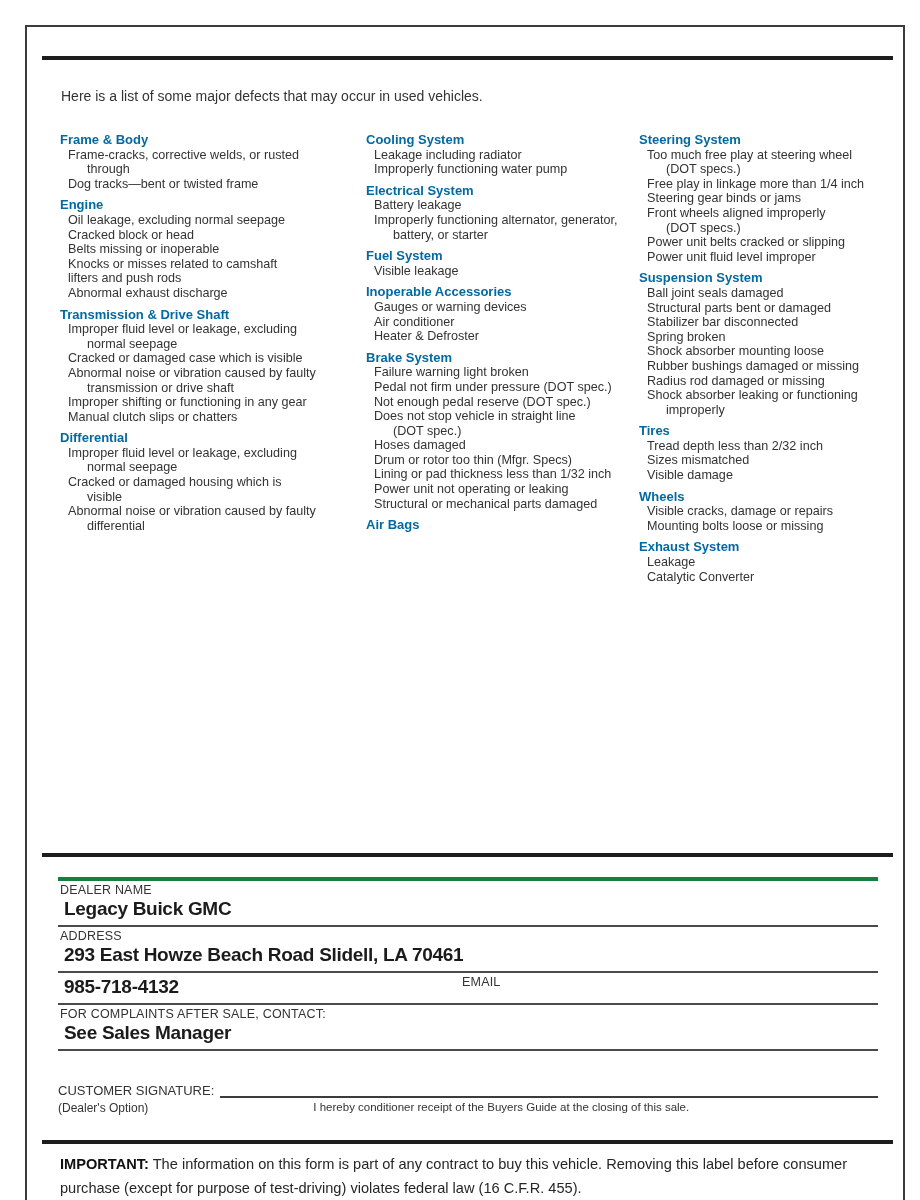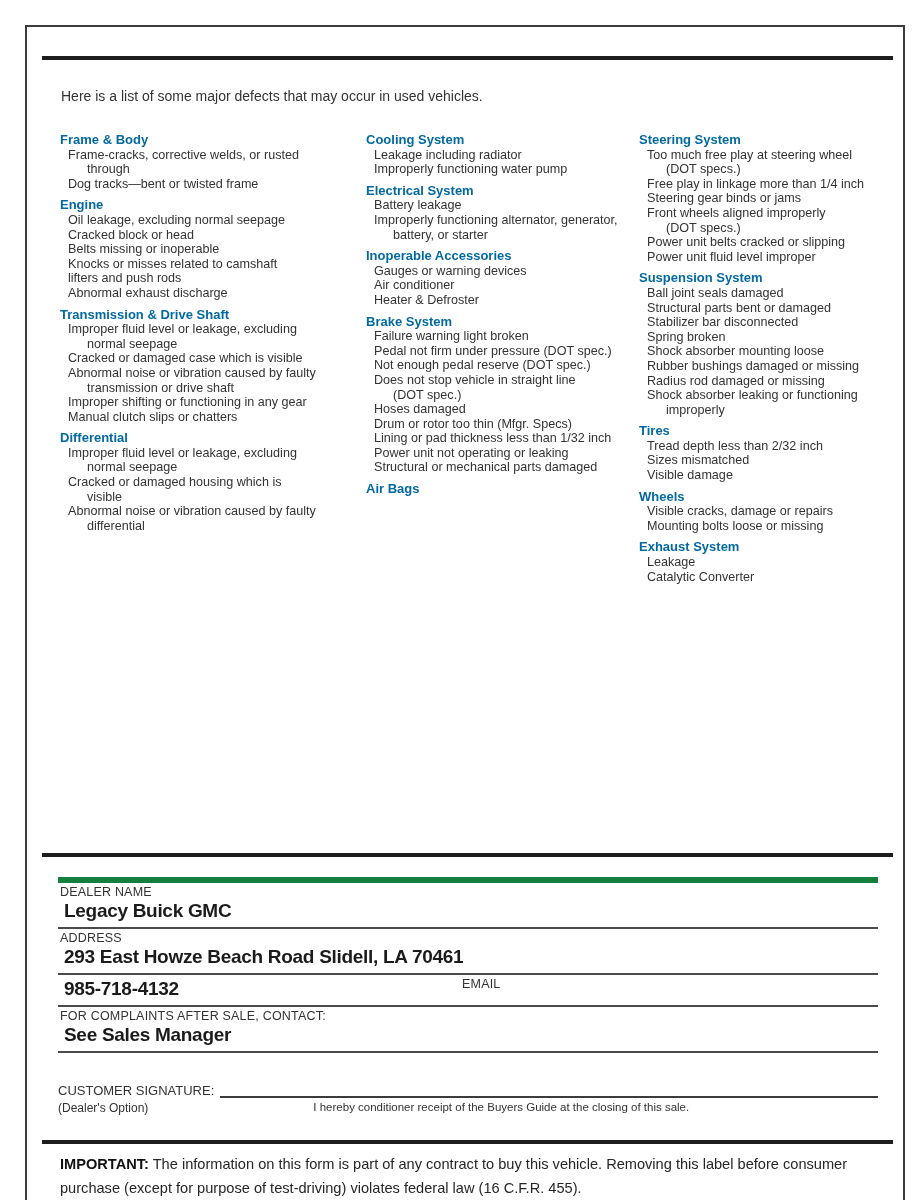--- a/index.html
+++ b/index.html
@@ -16,21 +16,21 @@
   
   #columns { position:absolute; left:60px; top:133px; width:822px; display:flex; }
   .col { flex:0 0 auto; }
   .col1 { width:274px; } .col2 { width:273px;margin-left:32px; } .col3 { width:275px; }
   .sec { margin-bottom:7px; }
   .sec .h { font-weight:bold; font-size:13px; color:#0369a1; line-height:14.6px; white-space:nowrap; }
   .sec .i1 { font-size:12.6px; line-height:14.6px; padding-left:8px;  white-space:nowrap; color:#333; }
   .sec .i2 { font-size:12.6px; line-height:14.6px; padding-left:27px; white-space:nowrap; color:#333; }
 
   
-  #dealer-form { position:absolute; left:58px; top:877px; width:820px; border-top:6px solid #15803d; }
+  #dealer-form { position:absolute; left:58px; top:877px; width:820px; border-top:4px solid #15803d; }
   .frow { border-bottom:2px solid #4a4a4a; padding:2px 0 2px 2px; position:relative; }
   .flabel { font-size:12.5px; color:#333; letter-spacing:.2px; }
   .fvalue { font-size:19px; font-weight:600; color:#1b1b1b; letter-spacing:-.3px; padding:1px 0 3px 4px; min-height:24px; }
   .email-label { position:absolute; left:404px; top:2px; }
 
   #signature-block { position:absolute; left:58px; top:1083px; width:820px; }
   .sig-row { display:flex; align-items:flex-end; }
   .sig-label { font-size:13px; color:#333; white-space:nowrap; }
   .sig-line { flex:1; border-bottom:2px solid #3c3c3c; height:14px; margin-left:6px; }
   .sig-sub { display:flex; margin-top:3px; }
@@ -90,20 +90,24 @@
       <div class="sec">
         <div class="h">Cooling System</div>
         <div class="i1">Leakage including radiator</div>
         <div class="i1">Improperly functioning water pump</div>
       </div>
       <div class="sec">
         <div class="h">Electrical System</div>
         <div class="i1">Battery leakage</div>
         <div class="i1">Improperly functioning alternator, generator,</div>
         <div class="i2">battery, or starter</div>
+      </div>
+      <div class="sec">
+        <div class="h">Fuel System</div>
+        <div class="i1">Visible leakage</div>
       </div>
       <div class="sec">
         <div class="h">Inoperable Accessories</div>
         <div class="i1">Gauges or warning devices</div>
         <div class="i1">Air conditioner</div>
         <div class="i1">Heater &amp; Defroster</div>
       </div>
       <div class="sec">
         <div class="h">Brake System</div>
         <div class="i1">Failure warning light broken</div>

